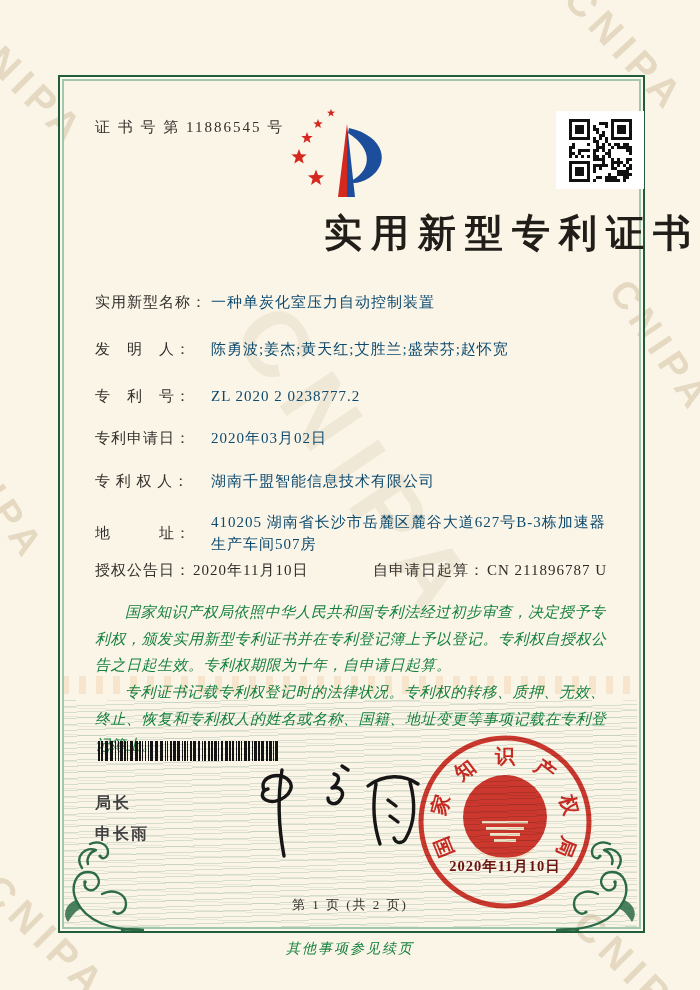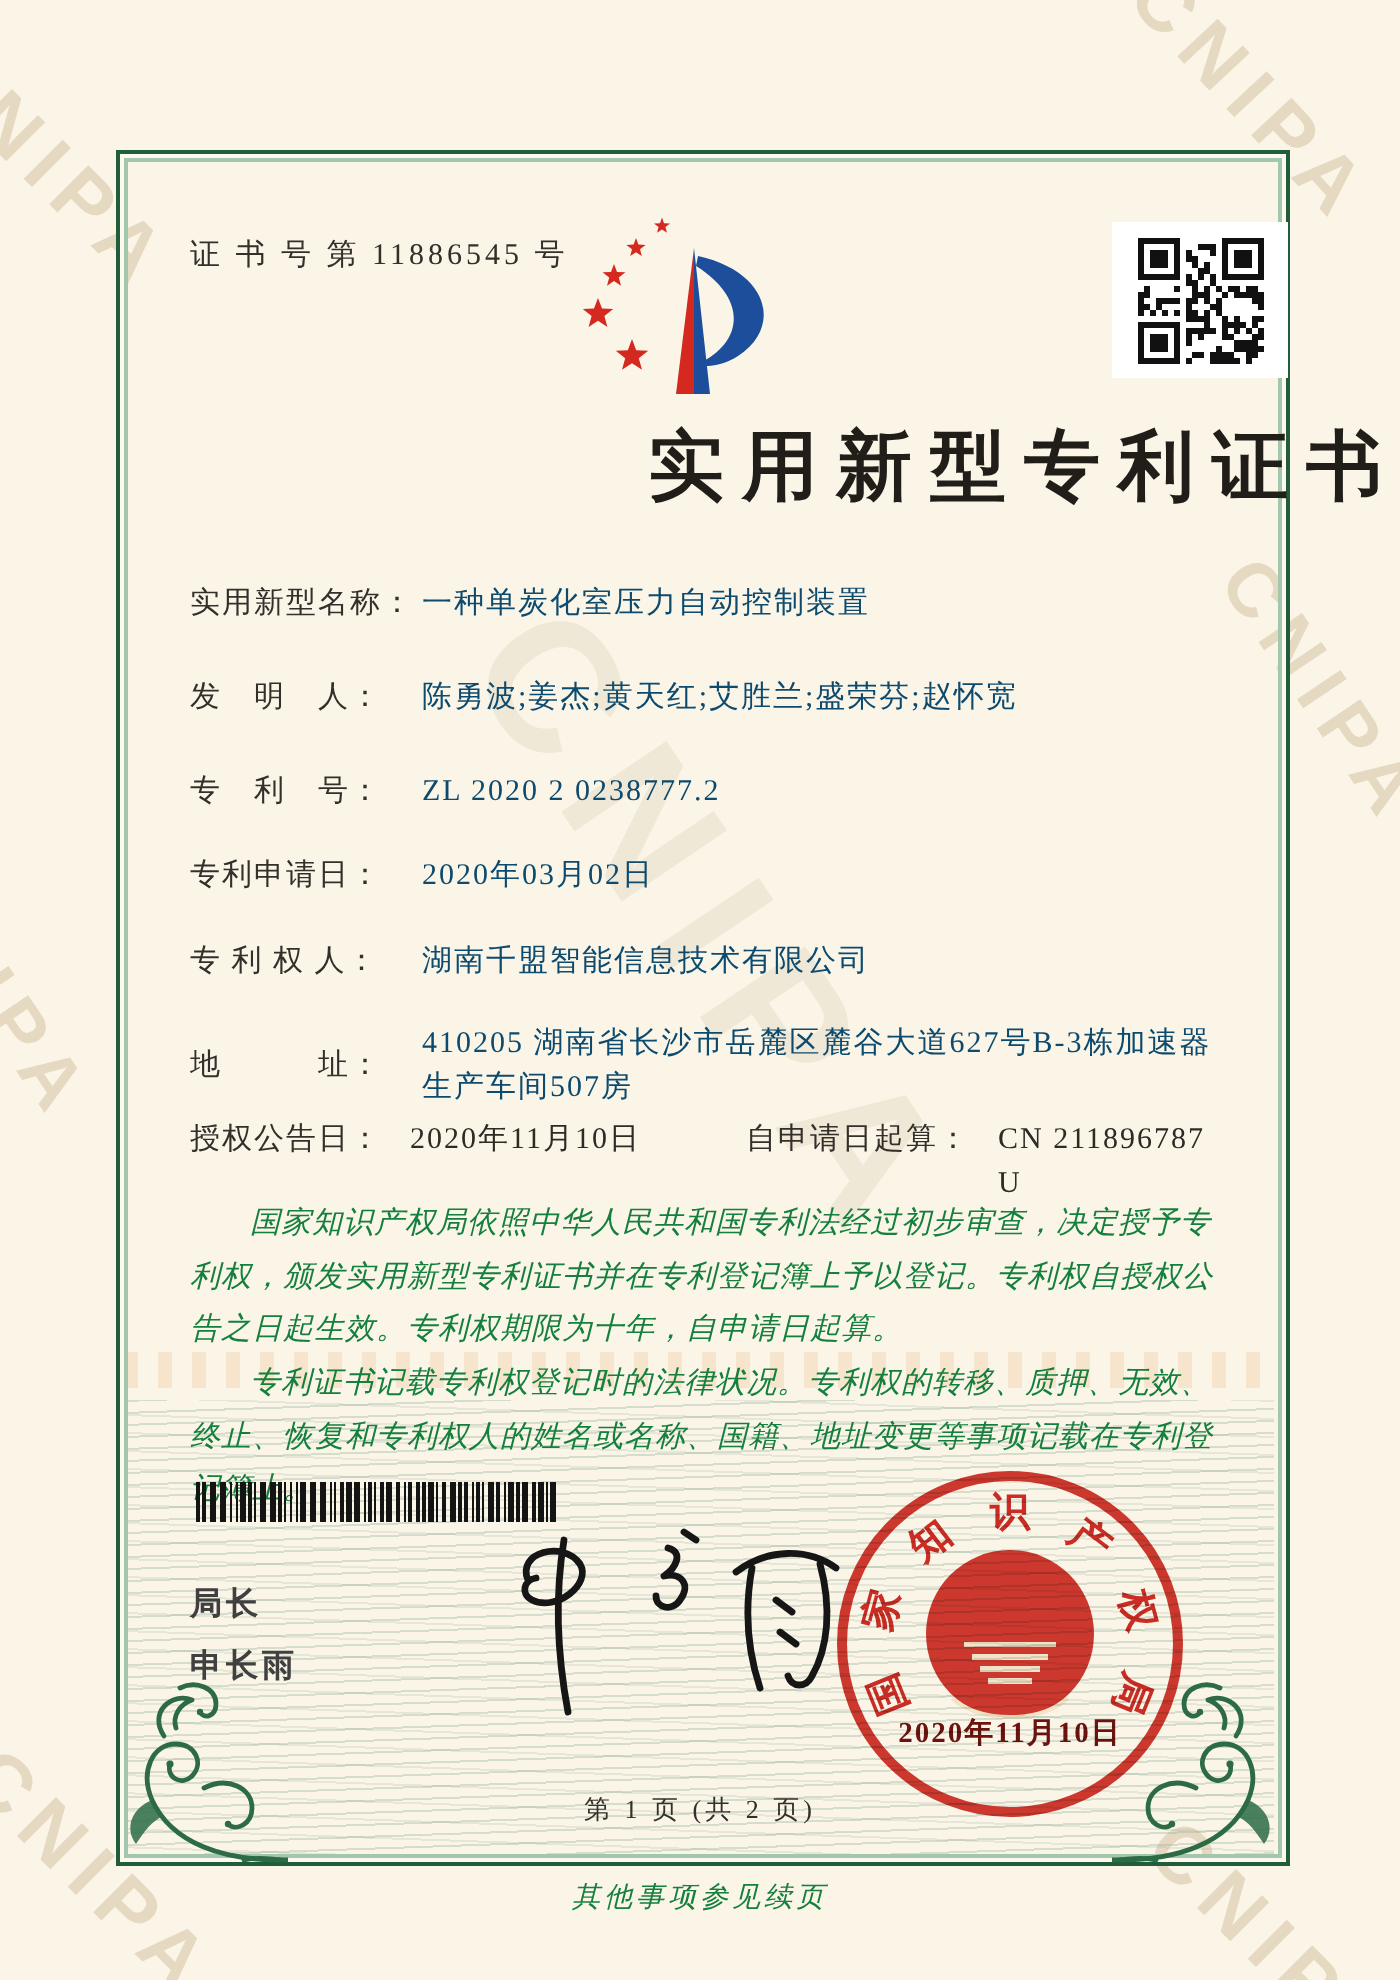--- a/index.html
+++ b/index.html
@@ -59,21 +59,21 @@
     text-align:right; font-size:38px; font-weight:700;
     letter-spacing:9px; color:#211e19;
   }
   
   .fields{position:absolute; z-index:3; left:95px; top:292px; width:522px; font-size:15px; letter-spacing:1px; line-height:1.45;}
   .frow{display:flex; align-items:center;}
   .flabel{flex:none; width:116px; white-space:pre; color:#33302b;}
   .fvalue{flex:1; color:#0c4a6e;}
   .mb-lg{margin-bottom:25px;} .mb-md{margin-bottom:21px;} .mb-sm{margin-bottom:19px;} .mb-xs{margin-bottom:5px;}
   .grant-row{display:flex;}
-  .grant-pair{display:flex;gap:12px;}
+  .grant-pair{display:flex;}
   .grant-pair.first{width:278px; flex:none;}
   .grant-pair .flabel{width:auto; margin-right:2px;}
   
   .paras{
     position:absolute; z-index:3; left:95px; top:583px; width:519px;
     font-size:15px; font-style:italic; line-height:1.78; color:#15803d; letter-spacing:.5px;margin-top:16px;
   }
   .paras p{margin:0; text-indent:2em;}
   
   .barcode{position:absolute; z-index:3; left:98px; top:741px;}

